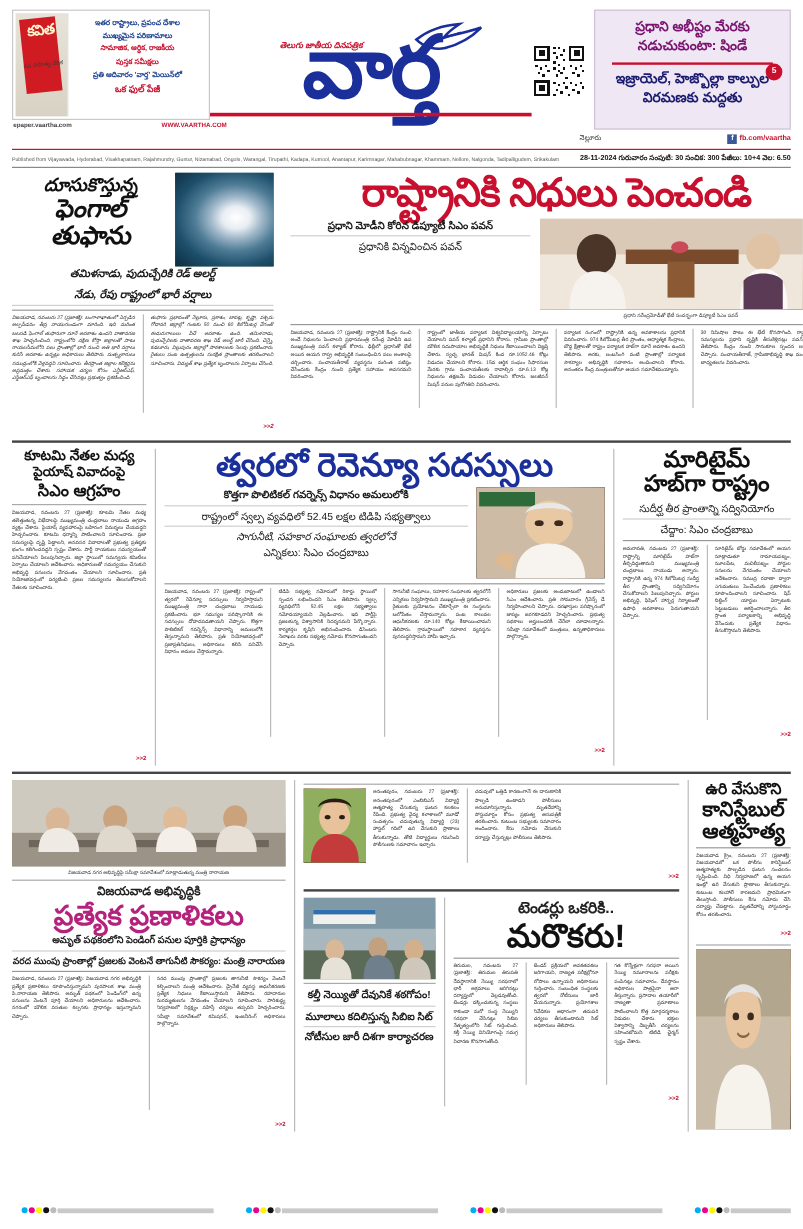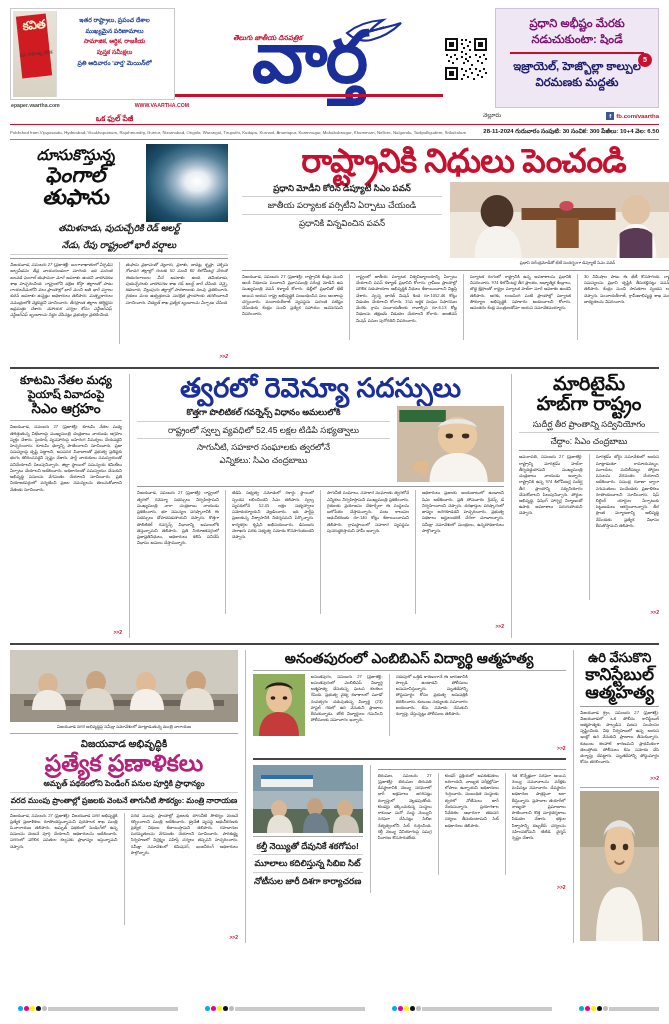--- a/index.html
+++ b/index.html
@@ -32,21 +32,21 @@
   }
   .promo-spine .bk-sub {
     position:absolute; left:2px; top:40px; width:42px; color:#3b3b3b;
     font-size:4.6px; transform: rotate(-6deg); text-align:center; line-height:1.15;
   }
   .promo-text {
     flex:1; text-align:center; color:#1b3f8f; font-size:6.1px;
     line-height:1.75; padding-top:4px; font-weight:bold;
   }
   .promo-text .l-red { color:#c8102e; }
-  .promo-text .l-big { font-size:7.6px; color:#c8102e;margin-top:44px; }
+  .promo-text .l-big { font-size:7.6px; color:#c8102e; }
   .promo-urls {
     position:absolute; left:11px; top:102px; width:178px;
     display:flex; justify-content:space-between; font-size:5.2px;
     color:#c8102e; font-weight:bold;
   }
   .promo-urls .left { color:#444; }
 
   .nameplate {
     flex:1; position:relative; display:flex; flex-direction:column;
     align-items:center; justify-content:flex-start; padding-top:2px;
@@ -294,21 +294,20 @@
         <div class="more-wrap"><span class="more">&gt;&gt;2</span></div>
       </div>
 
       <div class="vrule"></div>
 
       <div class="col" style="flex:1;">
         <div class="h-mega">రాష్ట్రానికి నిధులు పెంచండి</div>
         <div style="display:flex; gap:8px; margin-top:5px;">
           <div style="width:200px;">
             <div class="deck deck-line" style="font-size:8.6px;font-weight:bold;">ప్రధాని మోడీని కోరిన డిప్యూటీ సిఎం పవన్</div>
-            <div class="deck deck-line" style="font-size:8.6px;">జాతీయ పర్యాటక వర్సిటీని ఏర్పాటు చేయండి</div>
             <div class="deck" style="font-size:8.6px;">ప్రధానికి విన్నవించిన పవన్</div>
           </div>
           <div style="flex:1;">
             <div class="photo ph-meeting" style="height:76px;">
               <svg viewBox="0 0 230 76" width="100%" height="100%" preserveAspectRatio="none">
                 <rect width="230" height="76" fill="#efe6dc"></rect>
                 <rect x="0" y="0" width="230" height="30" fill="#d9c9b6"></rect>
                 <rect x="70" y="26" width="92" height="12" fill="#7a4a2c"></rect>
                 <rect x="104" y="36" width="22" height="30" fill="#8b5a34"></rect>
                 <ellipse cx="46" cy="30" rx="16" ry="17" fill="#4a3528"></ellipse>
@@ -352,21 +351,21 @@
       </div>
 
       <div class="vrule"></div>
 
       <div class="col" style="flex:1;">
         <div class="h-big" style="color:#1b2f9b;font-size:27px;">త్వరలో రెవెన్యూ సదస్సులు</div>
         <div style="display:flex; gap:7px; margin-top:4px;">
           <div style="width:253px;">
             <div class="deck deck-line" style="font-size:8.6px;font-weight:bold;">కొత్తగా పొలిటికల్ గవర్నెన్స్ విధానం అమలులోకి</div>
             <div class="deck deck-line" style="font-size:8.6px;">రాష్ట్రంలో స్వల్ప వ్యవధిలో 52.45 లక్షల టిడిపి సభ్యత్వాలు</div>
-            <div class="deck" style="font-size:8.6px;">సాగునీటి, సహకార సంఘాలకు త్వరలోనే</div>
+            <div class="deck" style="font-size:8.6px;font-style:italic;">సాగునీటి, సహకార సంఘాలకు త్వరలోనే</div>
             <div class="deck" style="font-size:8.6px;">ఎన్నికలు: సిఎం చంద్రబాబు</div>
           </div>
           <div class="photo ph-cbn" style="flex:1; height:76px;">
             <svg viewBox="0 0 92 76" width="100%" height="100%" preserveAspectRatio="none">
               <rect width="92" height="76" fill="#cdbba5"></rect>
               <rect x="2" y="4" width="40" height="12" fill="#2f6b3a"></rect>
               <ellipse cx="52" cy="30" rx="17" ry="19" fill="#e9c9a4"></ellipse>
               <path d="M35 22 C38 10, 66 10, 69 22 C66 16, 38 16, 35 22 Z" fill="#e8e8e8"></path>
               <path d="M28 76 C28 54, 40 47, 52 47 C66 47, 78 56, 78 76 Z" fill="#f7f4ef"></path>
               <ellipse cx="45" cy="30" rx="3.2" ry="2.4" fill="#3b2a1d"></ellipse>
@@ -440,21 +439,20 @@
           <div class="body-txt" style="width:108px;height:112px;">వరద ముంపు ప్రాంతాల్లో ప్రజలకు తాగునీటి సౌకర్యం వెంటనే కల్పించాలని మంత్రి ఆదేశించారు. డ్రైనేజీ వ్యవస్థ ఆధునీకరణకు ప్రత్యేక నిధులు కేటాయిస్తామని తెలిపారు. రహదారుల మరమ్మతులను వేగవంతం చేయాలని సూచించారు. పారిశుద్ధ్య నిర్వహణలో నిర్లక్ష్యం వహిస్తే చర్యలు తప్పవని హెచ్చరించారు. సమీక్షా సమావేశంలో కమిషనర్, ఇంజనీరింగ్ అధికారులు పాల్గొన్నారు.</div>
         </div>
         <div class="more-wrap"><span class="more">&gt;&gt;2</span></div>
       </div>
 
       <div class="vrule"></div>
 
       <div class="col" style="flex:1;">
 
         <div>
-          <div class="h-mid" style="font-size:14px;">అనంతపురంలో ఎంబిబిఎస్ విద్యార్థి ఆత్మహత్య</div>
           <div style="height:1px;background:#aaa;margin:3px 0;"></div>
           <div style="display:flex; gap:6px;">
             <div class="photo ph-youth" style="width:52px;height:62px;">
               <svg viewBox="0 0 52 62" width="100%" height="100%" preserveAspectRatio="none">
                 <rect width="52" height="62" fill="#8fae5e"></rect>
                 <ellipse cx="26" cy="24" rx="13" ry="15" fill="#e8c29a"></ellipse>
                 <path d="M12 16 C14 6, 38 6, 40 16 C36 10, 16 10, 12 16 Z" fill="#2b1d14"></path>
                 <path d="M6 62 C6 44, 16 38, 26 38 C38 38, 46 46, 46 62 Z" fill="#c43b3b"></path>
                 <ellipse cx="20" cy="24" rx="2.4" ry="1.8" fill="#2b1d14"></ellipse>
                 <ellipse cx="32" cy="24" rx="2.4" ry="1.8" fill="#2b1d14"></ellipse>
@@ -489,20 +487,22 @@
               </div>
               <div style="height:1px;background:#aaa;margin:3px 0;"></div>
               <div class="deck deck-line" style="font-size:8.6px;font-weight:bold;">కల్తీ నెయ్యితో దేవునికే శఠగోపం!</div>
               <div class="deck deck-line" style="font-size:8.6px;font-weight:bold;">మూలాలు కదిలిస్తున్న సిబిఐ సిట్</div>
               <div class="deck" style="font-size:8.6px;font-weight:bold;">నోటీసుల జారీ దిశగా కార్యాచరణ</div>
             </div>
 
             <div class="vrule"></div>
 
             <div style="flex:1;">
+              <div class="kicker" style="font-size:13px;">టెండర్లు ఒకరికి..</div>
+              <div class="h-big" style="color:#111;font-size:27px;">మరొకరు!</div>
               <div style="height:1px;background:#999;margin:4px 0 3px;"></div>
               <div style="display:flex; gap:6px;">
                 <div class="body-txt" style="width:54px;height:102px;">తిరుమల, నవంబరు 27 (ప్రజాశక్తి): తిరుమల తిరుపతి దేవస్థానానికి నెయ్యి సరఫరాలో భారీ అక్రమాలు జరిగినట్లు దర్యాప్తులో వెల్లడవుతోంది. టెండర్లు దక్కించుకున్న సంస్థలు కాకుండా మరో సంస్థ నెయ్యిని సరఫరా చేసినట్లు సిబిఐ నేతృత్వంలోని సిట్ గుర్తించింది. కల్తీ నెయ్యి వినియోగంపై సమగ్ర విచారణ కొనసాగుతోంది.</div>
                 <div class="vrule"></div>
                 <div class="body-txt" style="width:54px;height:102px;">టెండర్ ప్రక్రియలో అవకతవకలు జరిగాయని, నాణ్యత పరీక్షల్లోనూ లోపాలు ఉన్నాయని అధికారులు గుర్తించారు. సంబంధిత సంస్థలకు త్వరలో నోటీసులు జారీ చేయనున్నారు. ప్రయోగశాల నివేదికల ఆధారంగా తదుపరి చర్యలు తీసుకుంటామని సిట్ అధికారులు తెలిపారు.</div>
                 <div class="vrule"></div>
                 <div class="body-txt" style="width:54px;height:102px;">గత కొన్నేళ్లుగా సరఫరా అయిన నెయ్యి నమూనాలను పరీక్షకు పంపినట్లు సమాచారం. దేవస్థానం అధికారుల పాత్రపైనా ఆరా తీస్తున్నారు. ప్రసాదాల తయారీలో నాణ్యతా ప్రమాణాలు పాటించాలని కొత్త మార్గదర్శకాలు విడుదల చేశారు. భక్తుల విశ్వాసాన్ని దెబ్బతీసే చర్యలను సహించబోమని టిటిడి ఛైర్మన్ స్పష్టం చేశారు.</div>
               </div>
               <div class="more-wrap"><span class="more">&gt;&gt;2</span></div>
             </div>

